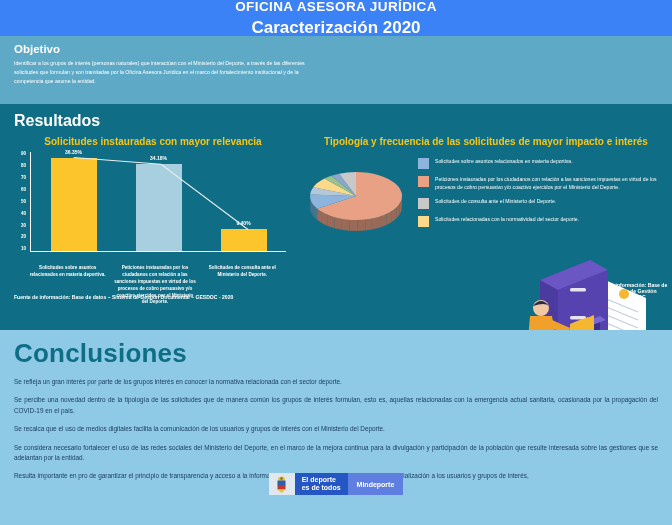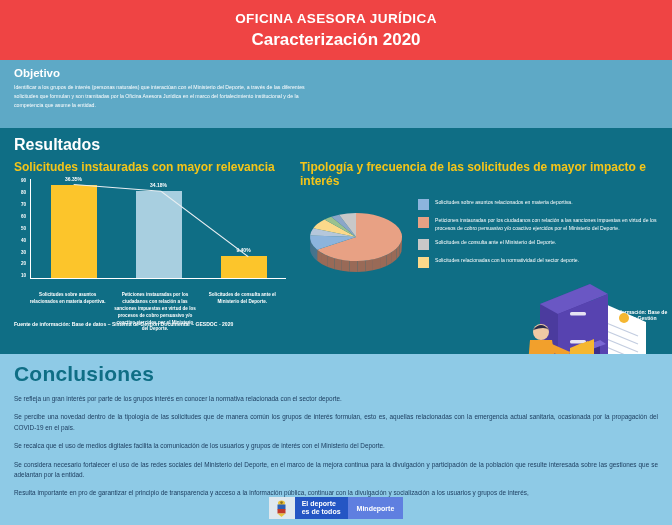--- a/index.html
+++ b/index.html
@@ -6,21 +6,21 @@
   html, body {
     width: 672px; height: 525px;
     font-family: "Liberation Sans", sans-serif;
     background: #8ecae6;
     overflow: hidden;
   }
   #page { position: relative; width: 672px; height: 525px; }
 
   
   .header {
-    height: 60px; background: #ef4444;
+    height: 36px; background: #3b82f6;
     display: flex; flex-direction: column;
     align-items: center; justify-content: center;
   }
   .header-title {
     color: #ffffff; font-size: 13.5px; font-weight: bold;
     letter-spacing: .4px;
   }
   .header-subtitle {
     color: #ffffff; font-size: 17px; font-weight: bold;
     margin-top: 4px;
@@ -47,22 +47,22 @@
     position: relative; padding: 6px 0 0 0;
   }
   .results-title {
     color: #ffffff; font-size: 16px; font-weight: bold;
     margin: 2px 0 6px 14px;
   }
   .results-body { display: flex; }
   .col-bar { width: 292px; position: relative; }
   .col-pie { width: 380px; position: relative; }
   .chart-subtitle {
-    color: #f5c518; font-size: 12px; font-weight: bold;
-    margin-left: 14px; margin-bottom: 5px;
+    color: #f5c518; font-size: 10px; font-weight: bold;
+    margin-left: 14px; margin-bottom: 5px; text-align: center;
   }
   .chart-subtitle.pie-sub { margin-left: 8px; }
 
   
   .barchart { position: relative; height: 110px; margin-left: 6px; }
   .yaxis {
     position: absolute; left: 0; top: 0; width: 20px; height: 100px;
     display: flex; flex-direction: column; justify-content: space-between;
     align-items: flex-end;
   }
@@ -119,21 +119,21 @@
 
   
   .illus { position: absolute; right: 4px; bottom: -48px; width: 190px; height: 120px; }
 
   
   .conclusions {
     position: relative; height: 183px; background: #8ecae6;
     padding: 8px 14px 0 14px;
   }
   .conclusions h2 {
-    color: #0f6e85; font-size: 21px; font-weight: bold;
+    color: #0f6e85; font-size: 26px; font-weight: bold;
     letter-spacing: .2px; margin-bottom: 8px;
   }
   .conclusions p {
     color: #1a3a5c; font-size: 6.4px; line-height: 1.62;
     margin-bottom: 8px; text-align: justify;
   }
 
   
   .footer {
     position: absolute; left: 0; right: 0; bottom: 0; height: 44px;

